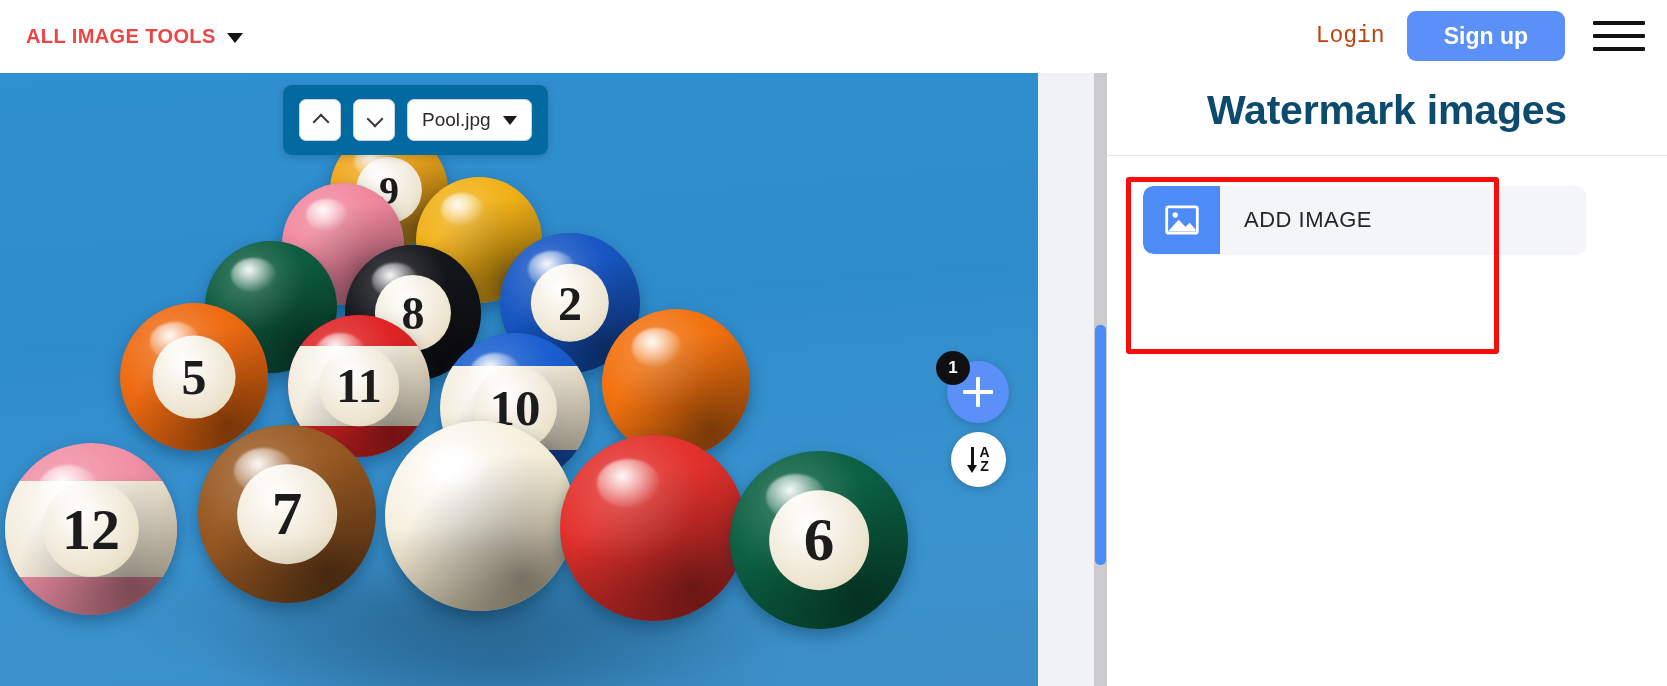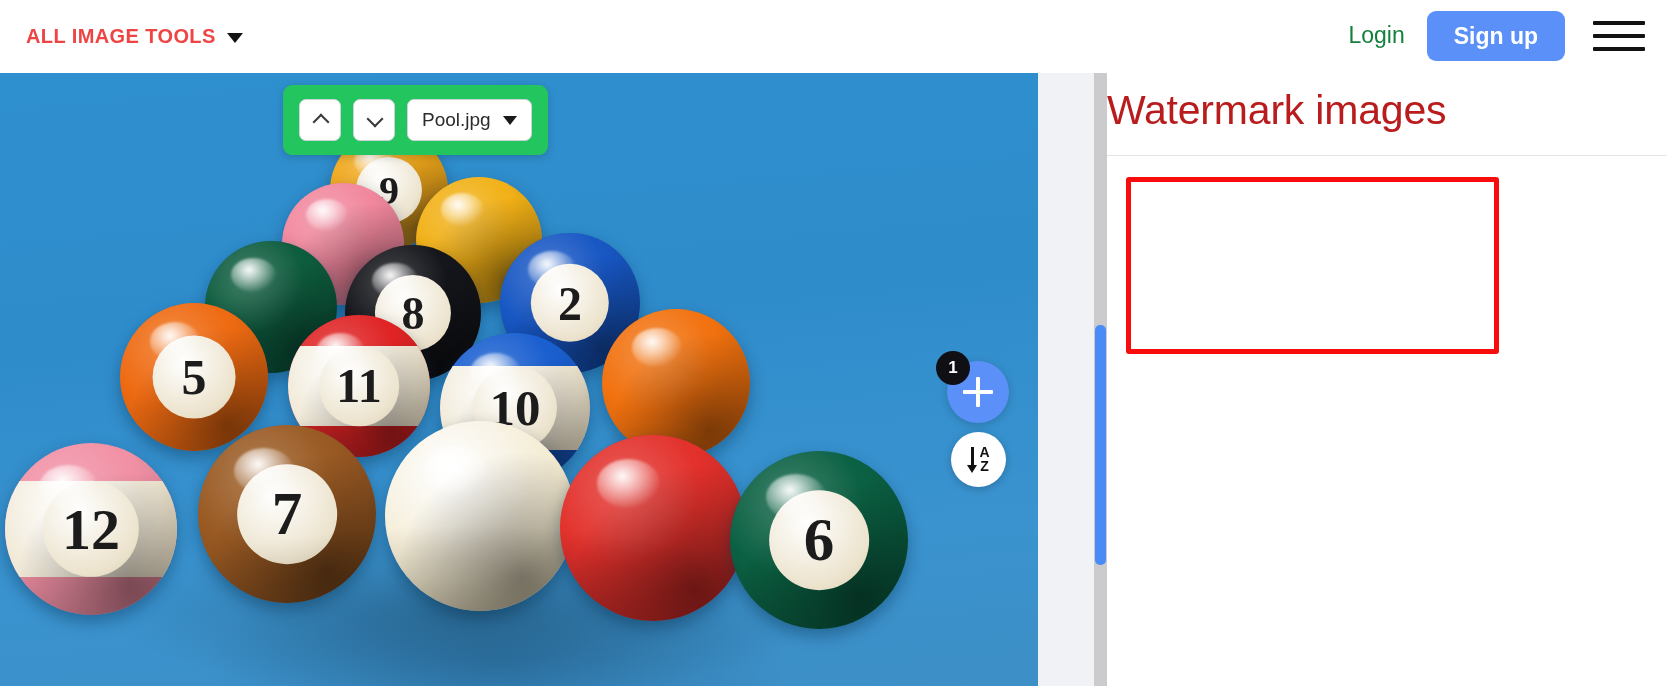--- a/index.html
+++ b/index.html
@@ -22,26 +22,26 @@
   .nav-left{ display:flex; align-items:center; gap:11px; cursor:pointer; }
   .nav-left-label{
     font-size:20px; font-weight:700; color:#ef4444; letter-spacing:.4px;
   }
   .caret-down{
     width:0;height:0;border-left:8px solid transparent;border-right:8px solid transparent;
     border-top:10px solid #141414; margin-top:3px;
   }
   .nav-right{ display:flex; align-items:center; gap:0px; }
   .login-link{
-    font-size:23px; color:#15803d; font-weight:400; cursor:pointer;
-    padding:0 22px; text-decoration:none;
+    font-size:23px; color:#c2410c; font-weight:400; cursor:pointer;
+    padding:0 22px; text-decoration:none;font-family:Liberation Mono, monospace;
   }
   .signup-btn{
     background:#5b90f8; color:#ffffff; font-size:23px; font-weight:700;
-    border:none; border-radius:9px; padding:13px 27px; cursor:pointer;
+    border:none; border-radius:9px; padding:13px 37px; cursor:pointer;
     line-height:1.05;
   }
   .burger{
     display:flex; flex-direction:column; justify-content:center; gap:9px;
     width:56px; height:44px; margin-left:26px; cursor:pointer; align-items:center;
   }
   .burger span{ display:block; width:52px; height:4px; background:#121212; border-radius:1px; }
 
   
   .workspace{
@@ -90,21 +90,21 @@
     font-family:"Liberation Serif", serif;
   }
   .ball .stripe-band{
     position:absolute; left:0; width:100%; height:56%; top:22%;
     background:radial-gradient(circle at 38% 30%, #ffffff, #efe6d1 72%, #d6c9ae 100%);
   }
 
   
   .file-toolbar{
     position:absolute; left:283px; top:12px;
-    background:#22c55e; border-radius:9px;
+    background:#0369a1; border-radius:9px;
     box-shadow:0 2px 9px rgba(0,0,0,.18);
     padding:14px 16px; display:flex; align-items:center; gap:12px;
     z-index:20;
   }
   .chev-btn{
     width:42px; height:42px; background:#ffffff;
     border:1px solid #cfd2d8; border-radius:7px;
     display:flex; align-items:center; justify-content:center; cursor:pointer;
   }
   .chev{ width:15px; height:15px; position:relative; }
@@ -183,22 +183,22 @@
     position:absolute; left:1px; width:11px; border-radius:5px;
     background:#4a8cf7;
   }
 
   
   .right-panel{
     position:absolute; left:1107px; top:0; width:560px; height:613px;
     background:#ffffff;
   }
   .panel-title{
-    width:100%; text-align:left;
-    font-size:41px; color:#b91c1c; font-weight:400;
+    width:100%; text-align:center;
+    font-size:41px; color:#0c4a6e; font-weight:700;
     padding-top:14px; letter-spacing:-.2px;
   }
   .panel-divider{
     position:absolute; left:0; top:82px; width:560px; height:1px; background:#e2e4e8;
   }
   .action-list{
     position:absolute; left:36px; top:113px; width:443px;
     display:flex; flex-direction:column; gap:8px;
   }
   .action-btn{
@@ -351,18 +351,28 @@
   <div class="gap-col"></div>
   <div class="scroll-track">
     <div class="scroll-thumb" id="scrollThumb" style="top: 252px; height: 240px; background: rgb(74, 140, 247);"></div>
   </div>
 
   <div class="right-panel">
     <div class="panel-title">Watermark images</div>
     <div class="panel-divider"></div>
 
     <div class="action-list">
+      <button class="action-btn">
+        <span class="action-icon-box">
+          <svg width="34" height="30" viewBox="0 0 24 21" fill="none" aria-hidden="true">
+            <rect x="1.2" y="1.2" width="21.6" height="18.6" rx="1.4" stroke="#ffffff" stroke-width="2"></rect>
+            <circle cx="7.2" cy="7" r="1.9" fill="#ffffff"></circle>
+            <path d="M2.4 18.2 L9.6 10.4 L14.4 15.2 L17.4 12.4 L21.6 17.2 L21.6 18.6 L2.4 18.6 Z" fill="#ffffff"></path>
+          </svg>
+        </span>
+        <span class="action-label">ADD IMAGE</span>
+      </button>
 
     </div>
 
     <div class="highlight-frame"></div>
   </div>
 </div>
 
 </body></html>

